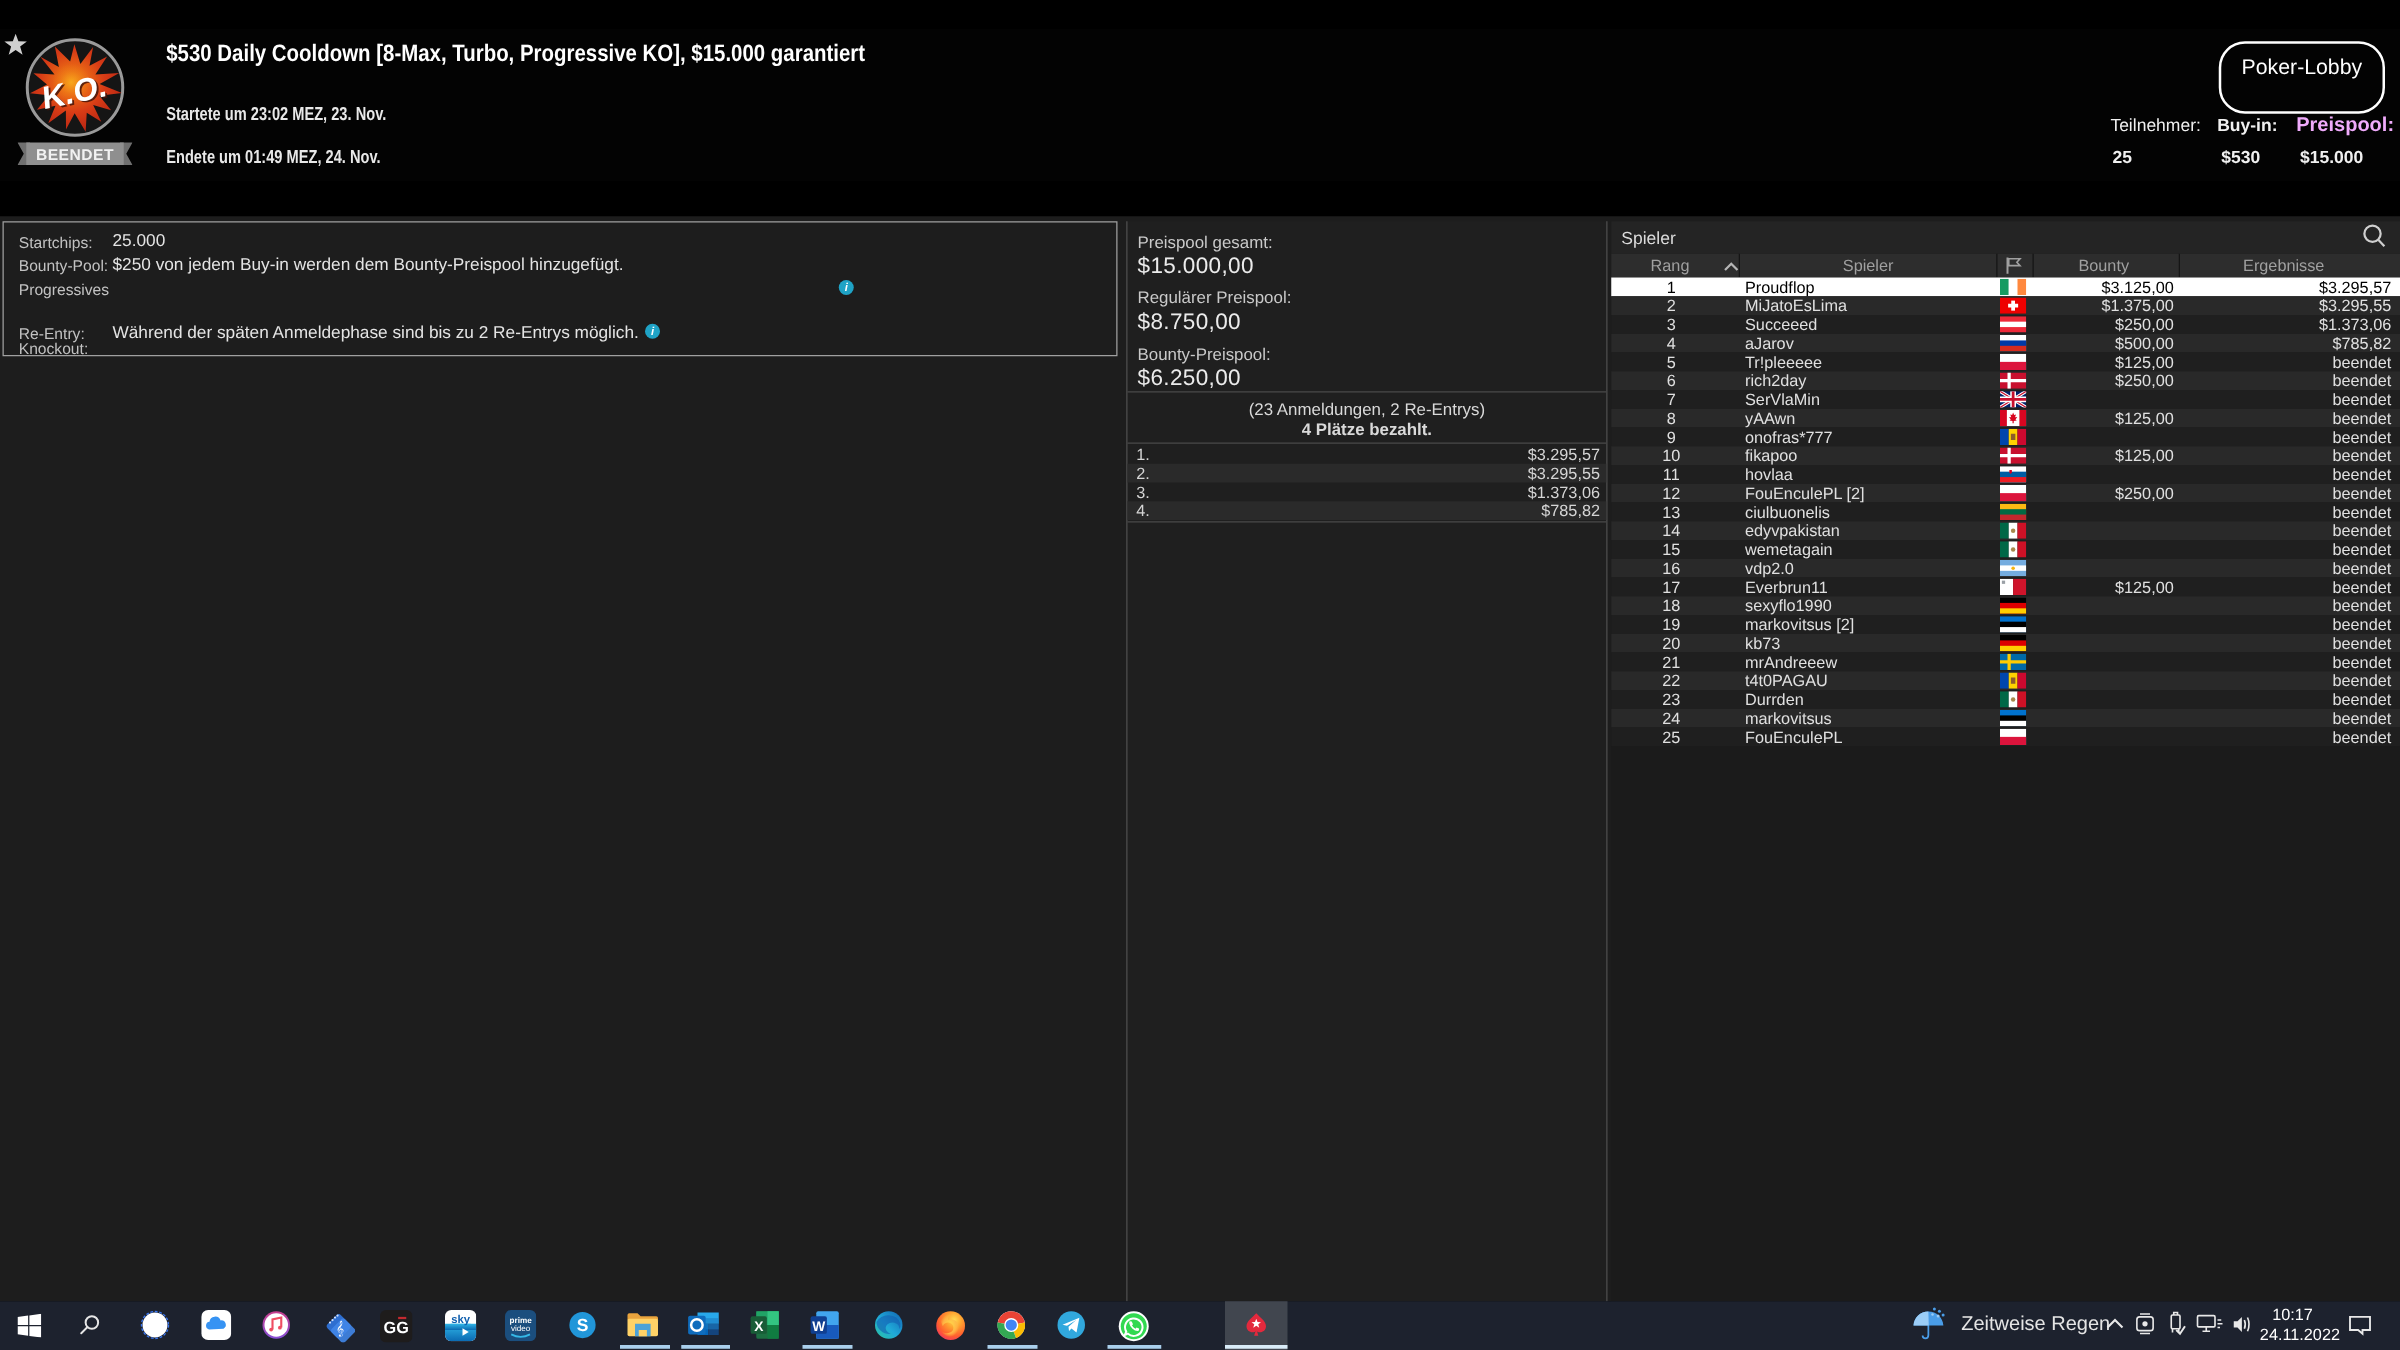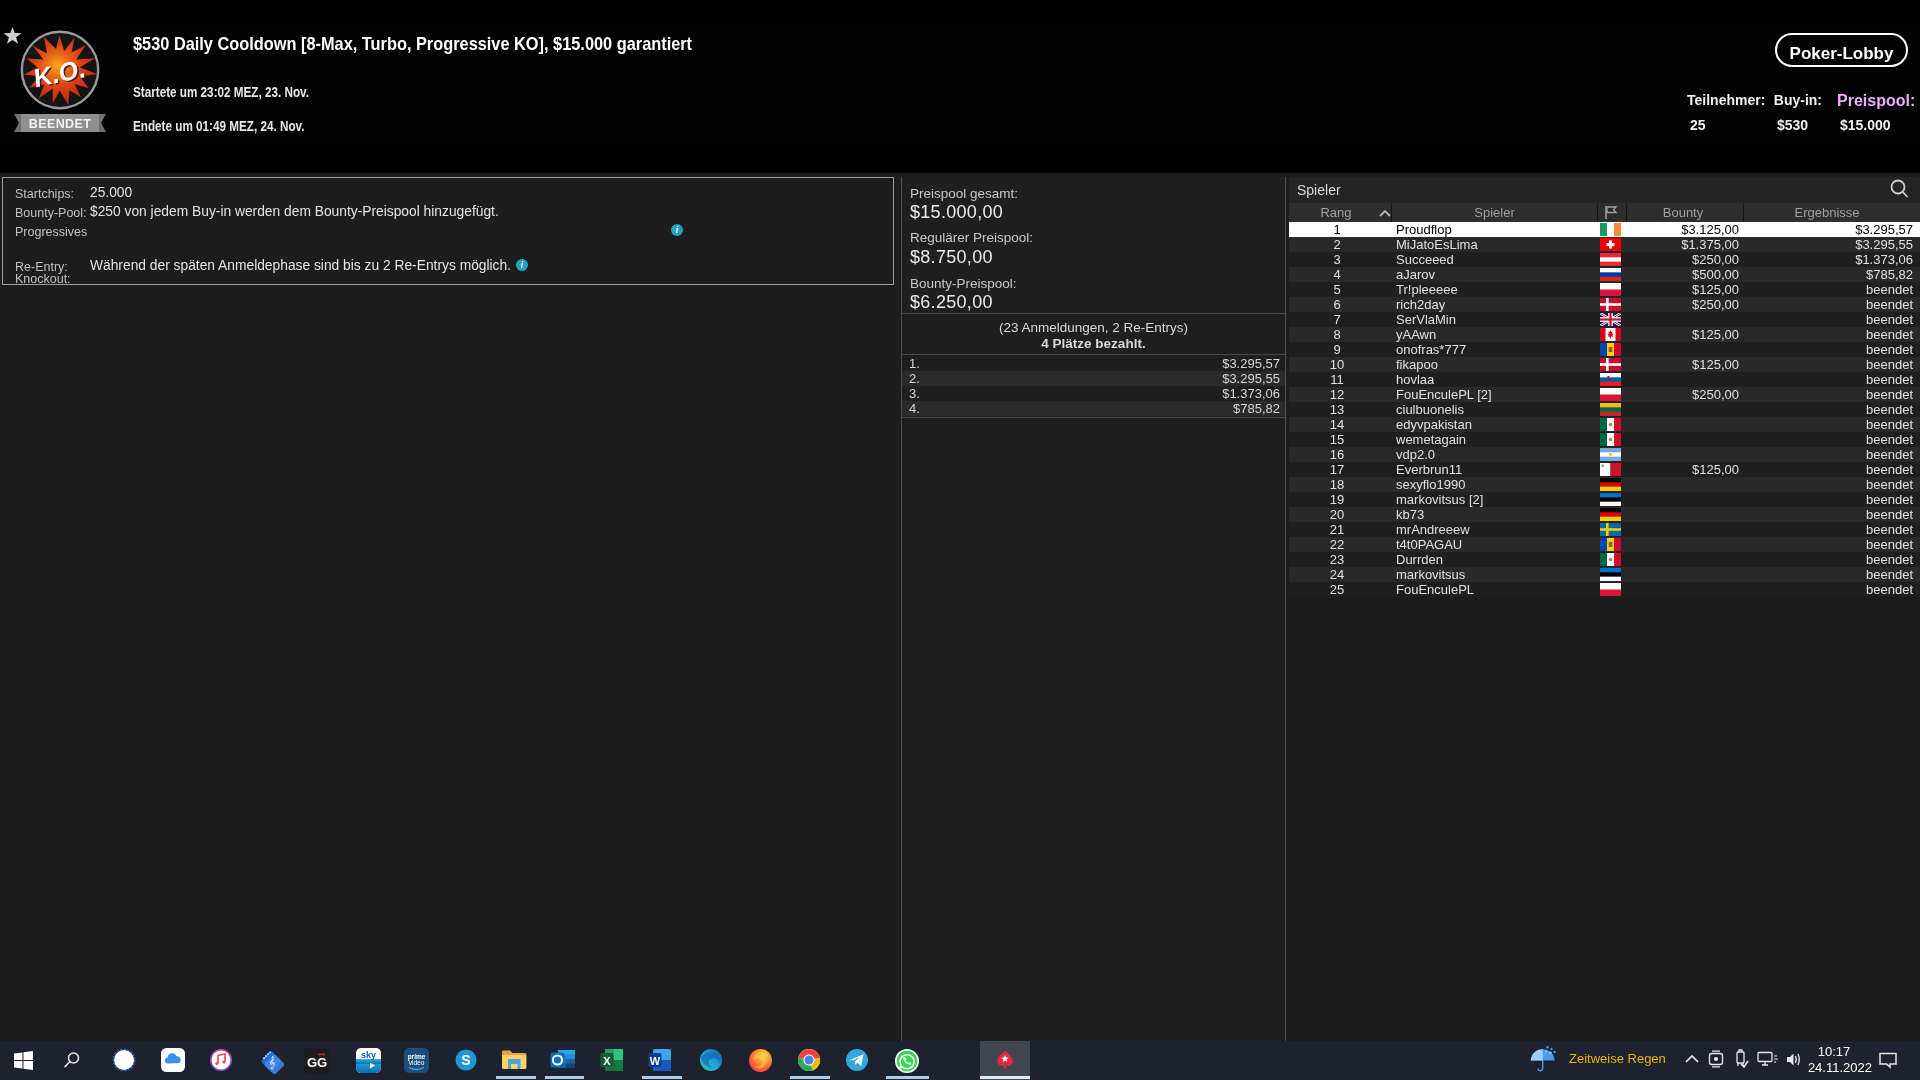--- a/index.html
+++ b/index.html
@@ -79,22 +79,22 @@
         <svg width="92" height="20" viewBox="0 0 92 20">
 <polygon points="0,1 10,1 10,19 0,19 5,10" fill="#6f6f6f"></polygon>
 <polygon points="92,1 82,1 82,19 92,19 87,10" fill="#6f6f6f"></polygon>
 <rect x="7" y="1" width="78" height="18" fill="#8f8f8f"></rect>
 <text x="46" y="15" font-family="Liberation Sans, sans-serif" font-size="12.5" font-weight="bold" fill="#f2f2f2" text-anchor="middle" letter-spacing="0.4">BEENDET</text>
 </svg>
       </div>
 <div class="abs" style="left:133px;top:10px;font-size:19px;font-weight:bold;color:#fff;white-space:nowrap;transform:scaleX(0.86);transform-origin:0 0;">$530 Daily Cooldown [8-Max, Turbo, Progressive KO], $15.000 garantiert</div>
 <div class="abs" style="left:133px;top:60px;font-size:15px;font-weight:bold;color:#e8e8e8;white-space:nowrap;transform:scaleX(0.78);transform-origin:0 0;">Startete um 23:02 MEZ, 23. Nov.</div>
 <div class="abs" style="left:133px;top:94px;font-size:15px;font-weight:bold;color:#e8e8e8;white-space:nowrap;transform:scaleX(0.78);transform-origin:0 0;">Endete um 01:49 MEZ, 24. Nov.</div>
-<div class="abs" style="left:1775px;top:10px;width:133px;height:34px;border:2px solid #fff;border-radius:21px;color:#fff;font-size:17px;font-weight:bold;text-align:center;line-height:37px;">Poker-Lobby</div>
-<div class="abs" style="top:69px;left:1687px;width:75px;text-align:left;font-size:14px;font-weight:bold;color:#f0f0f0;">Teilnehmer:</div>
+<div class="abs" style="left:1775px;top:10px;width:133px;height:58px;border:2px solid #fff;border-radius:21px;color:#fff;font-size:17px;font-weight:normal;text-align:center;line-height:37px;">Poker-Lobby</div>
+<div class="abs" style="top:69px;left:1687px;width:75px;text-align:center;font-size:14px;font-weight:normal;color:#f0f0f0;">Teilnehmer:</div>
 <div class="abs" style="top:69px;left:1767px;width:55px;text-align:right;font-size:14px;font-weight:bold;color:#f0f0f0;">Buy-in:</div>
 <div class="abs" style="top:69px;left:1837px;width:71px;text-align:right;font-size:16px;font-weight:bold;color:#f0abfc;">Preispool:</div>
 <div class="abs" style="top:94px;left:1690px;font-size:14px;font-weight:bold;color:#f0f0f0;">25</div>
 <div class="abs" style="top:94px;left:1777px;font-size:14px;font-weight:bold;color:#f0f0f0;">$530</div>
 <div class="abs" style="top:94px;left:1840px;font-size:14px;font-weight:bold;color:#f0f0f0;">$15.000</div>
 </div>
 <div class="content">
 <div class="infobox">
 <div class="il" style="top:9px;">Startchips:</div>
         <div class="iv" style="top:7px;">25.000</div>
@@ -627,21 +627,21 @@
     <div class="ul" style="left:980px;width:50px;background:#d9ecf8;"></div>
     <svg class="abs" style="left:1527px;top:1044px;" width="32" height="32" viewBox="0 0 32 32">
 <path d="M15.7 5.2 C9.2 5.2 4.2 10 3.8 16.4 L15 16.4 L15 24 Q15 26 13.3 26 Q11.8 26 11.8 24.4 L10.4 24.4 Q10.4 27.4 13.3 27.4 Q16.4 27.4 16.4 24 L16.4 16.4 L27.7 16.4 C27.3 10 22.2 5.2 15.7 5.2 Z" fill="#4a9de8"></path>
 <path d="M15.7 5.2 C9.2 5.2 4.2 10 3.8 16.4 L16 16.4 Z" fill="#9bcdf7"></path>
 <circle cx="20.5" cy="3.2" r="1.2" fill="#4a9de8"></circle>
       <circle cx="24.5" cy="5" r="1.2" fill="#4a9de8"></circle>
       <circle cx="23.5" cy="8.8" r="1.2" fill="#9bcdf7"></circle>
       <circle cx="27.5" cy="8" r="1.2" fill="#4a9de8"></circle>
       <circle cx="19" cy="7.6" r="1" fill="#9bcdf7"></circle>
 </svg>
-    <div class="abs" style="left:1569px;top:1051px;font-size:13px;color:#eab308;">Zeitweise Regen</div>
+    <div class="abs" style="left:1569px;top:1051px;font-size:16px;color:#e5e5e5;">Zeitweise Regen</div>
     <svg class="abs" style="left:1684px;top:1048px;" width="120" height="24" viewBox="0 0 120 24">
 <polyline points="2,14 8,8 14,14" fill="none" stroke="#e8e8e8" stroke-width="1.7"></polyline>
 <g stroke="#e8e8e8" stroke-width="1.3" fill="none">
 <rect x="25.5" y="5.5" width="13" height="11" rx="2.2"></rect>
 <circle cx="32" cy="11" r="2.1" fill="#e8e8e8" stroke="none"></circle>
 <path d="M28 3.2 L36 3.2 M28 18.8 L36 18.8"></path>
 </g>
 <g stroke="#e8e8e8" stroke-width="1.3" fill="none">
 <rect x="53" y="4" width="7" height="11" rx="1"></rect>
 <path d="M55 4 L55 2 L58 2 L58 4 M54 15 L54 18 M59 15 L59 18"></path>

